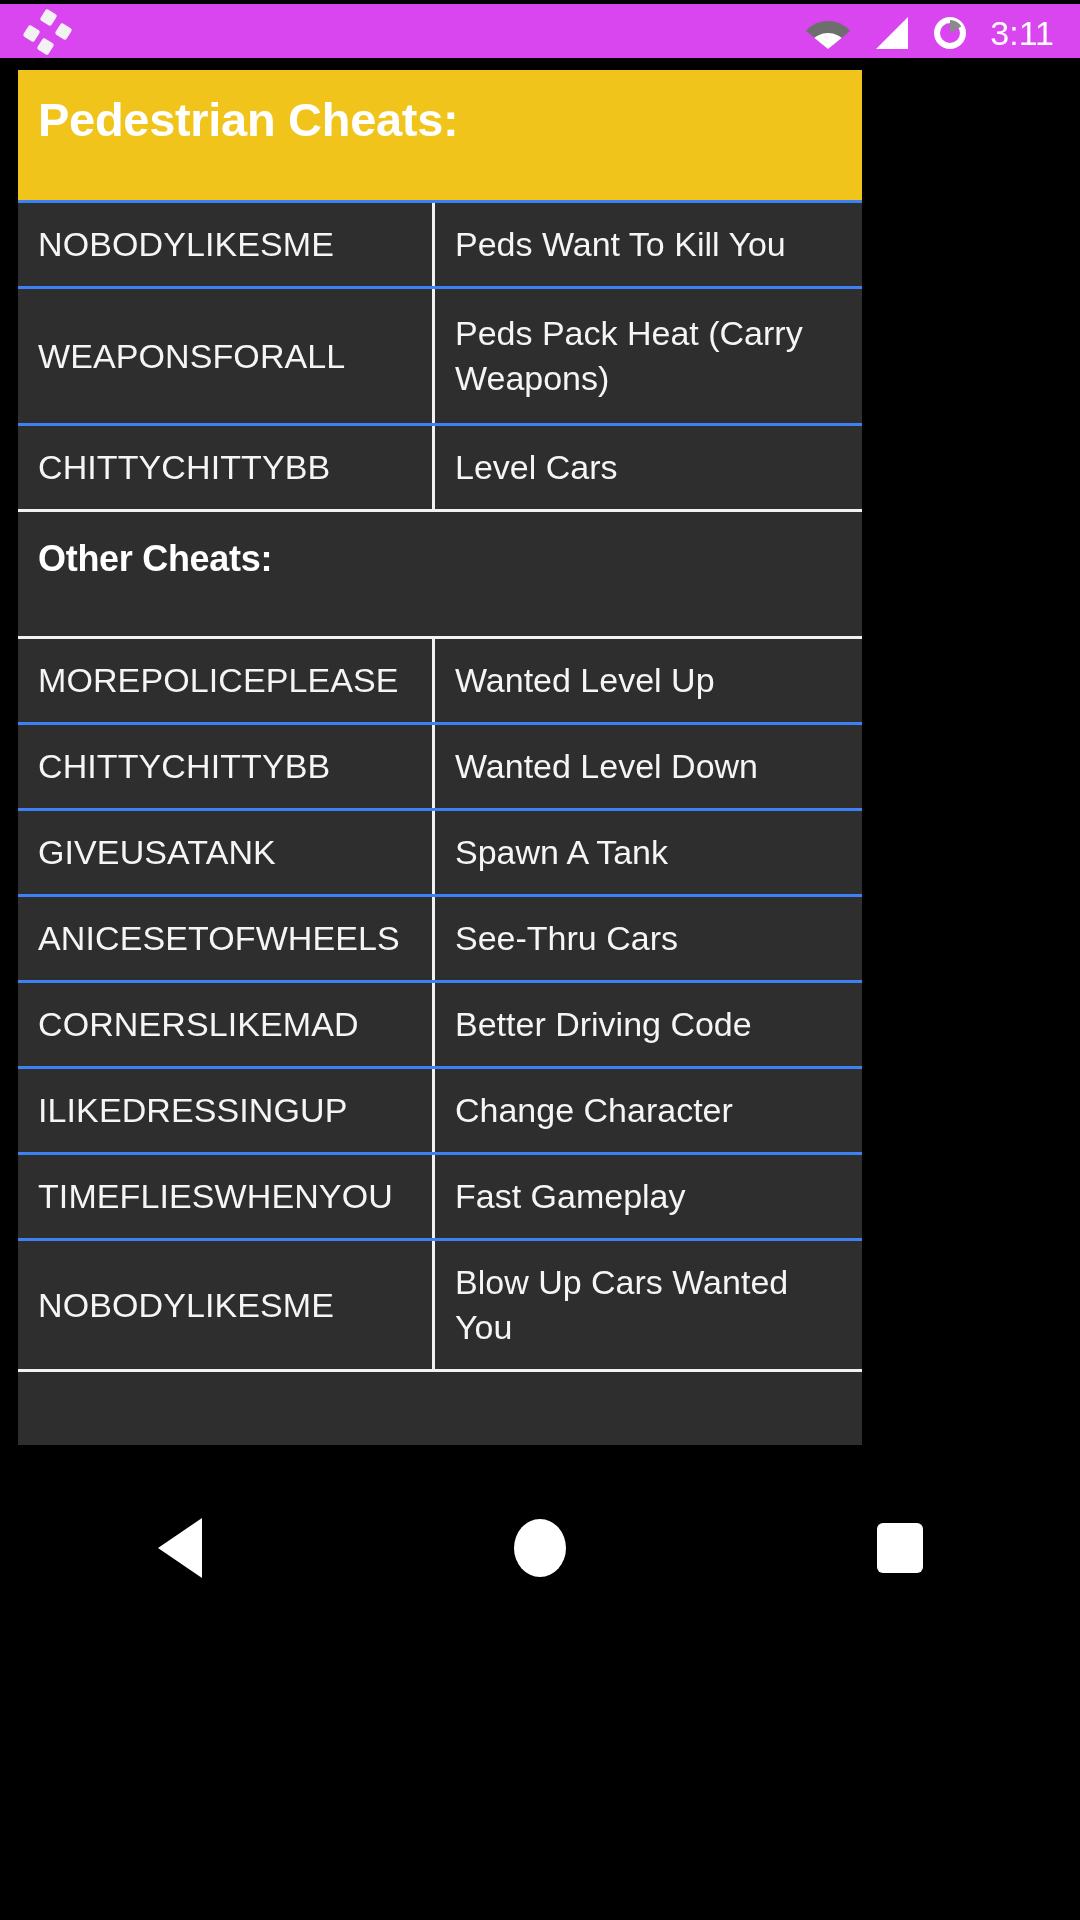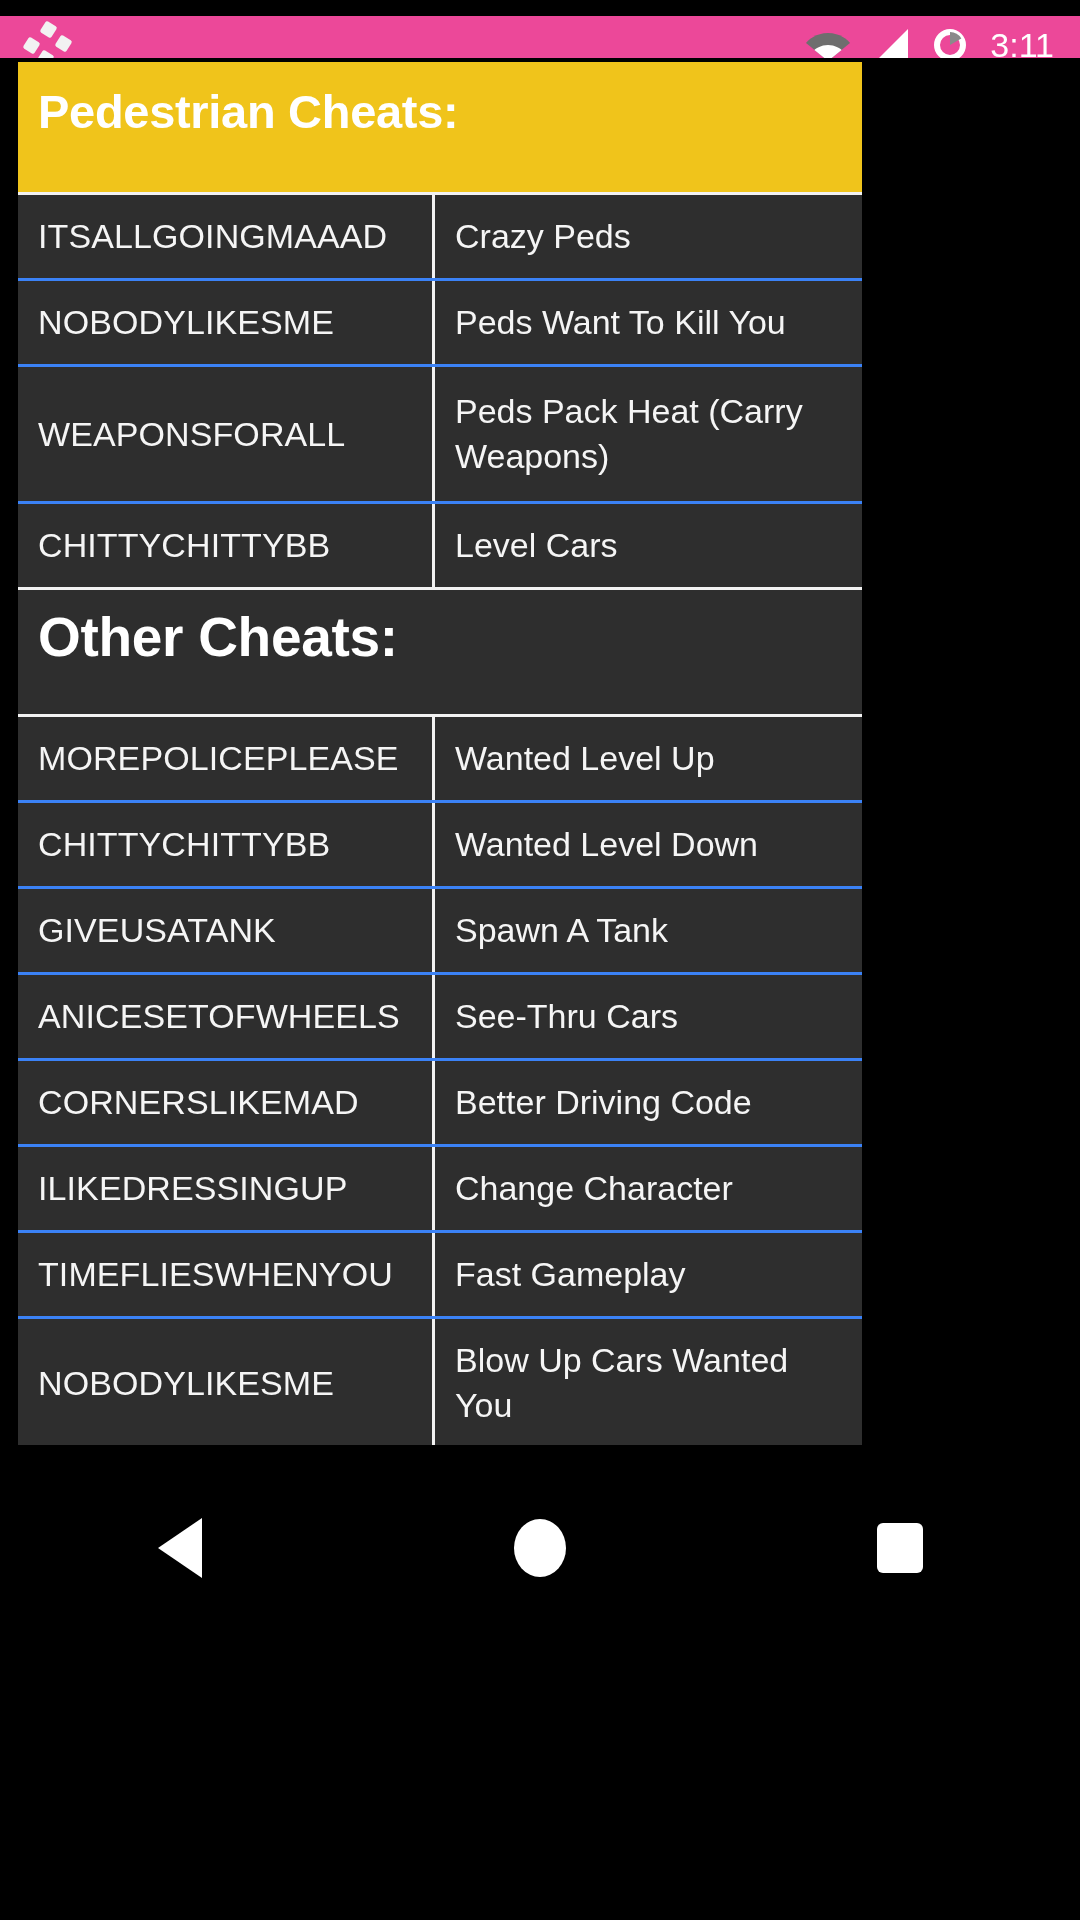--- a/index.html
+++ b/index.html
@@ -5,23 +5,23 @@
   * { margin:0; padding:0; box-sizing:border-box; }
   html,body {
     width:1080px; height:1920px;
     background:#000000;
     font-family:"Liberation Sans", sans-serif;
     overflow:hidden;
   }
 
   
   .statusbar{
-    position:absolute; top:16px; left:0;
+    position:absolute; top:4px; left:0;
     width:1080px; height:58px;
-    background:#ec4899;
+    background:#d946ef;
     display:flex; align-items:center;
   }
   .sb-left{ width:120px; display:flex; align-items:center; padding-left:22px; }
   .sb-spacer{ flex:1; }
   .sb-right{ display:flex; align-items:center; gap:22px; padding-right:26px; }
 
   
   .sparkle{ position:relative; width:52px; height:46px; }
   .sparkle i{
     position:absolute; display:block;
@@ -43,21 +43,21 @@
   }
 
   
   .content{
     position:absolute; top:58px; left:0;
     width:1080px; height:1387px;
     background:#000000;
     overflow:hidden;
   }
   .card{
-    position:absolute; left:18px; top:4px;
+    position:absolute; left:18px; top:12px;
     width:844px;
   }
 
   
   .sec-yellow{
     background:#F0C41B;
     height:130px;
     padding:22px 0 0 20px;
   }
   .sec-yellow .t{
@@ -66,21 +66,21 @@
   }
 
   
   .sec-dark{
     background:#2E2E2E;
     height:127px;
     padding:20px 0 0 20px;
     border-top:3px solid #f2f2f2;
   }
   .sec-dark .t{
-    color:#ffffff; font-size:55px; font-weight:bold;
+    color:#ffffff; font-size:36px; font-weight:bold;
     letter-spacing:-0.3px; line-height:54px;
   }
 
   
   .rows{ display:block; }
   .row{
     display:flex;
     background:#2E2E2E;
     border-top:3px solid #3b82f6;
     min-height:86px;
@@ -165,24 +165,20 @@
   </div>
 </div>
 
 <div class="content">
   <div class="card">
 
     <div class="sec-yellow">
       <div class="t">Pedestrian Cheats:</div>
     </div>
     <div class="rows">
-      <div class="row first">
-        <div class="cell code">ITSALLGOINGMAAAD</div>
-        <div class="cell desc">Crazy Peds</div>
-      </div>
       <div class="row">
         <div class="cell code">NOBODYLIKESME</div>
         <div class="cell desc">Peds Want To Kill You</div>
       </div>
       <div class="row tall">
         <div class="cell code">WEAPONSFORALL</div>
         <div class="cell desc">Peds Pack Heat (Carry Weapons)</div>
       </div>
       <div class="row">
         <div class="cell code">CHITTYCHITTYBB</div>

